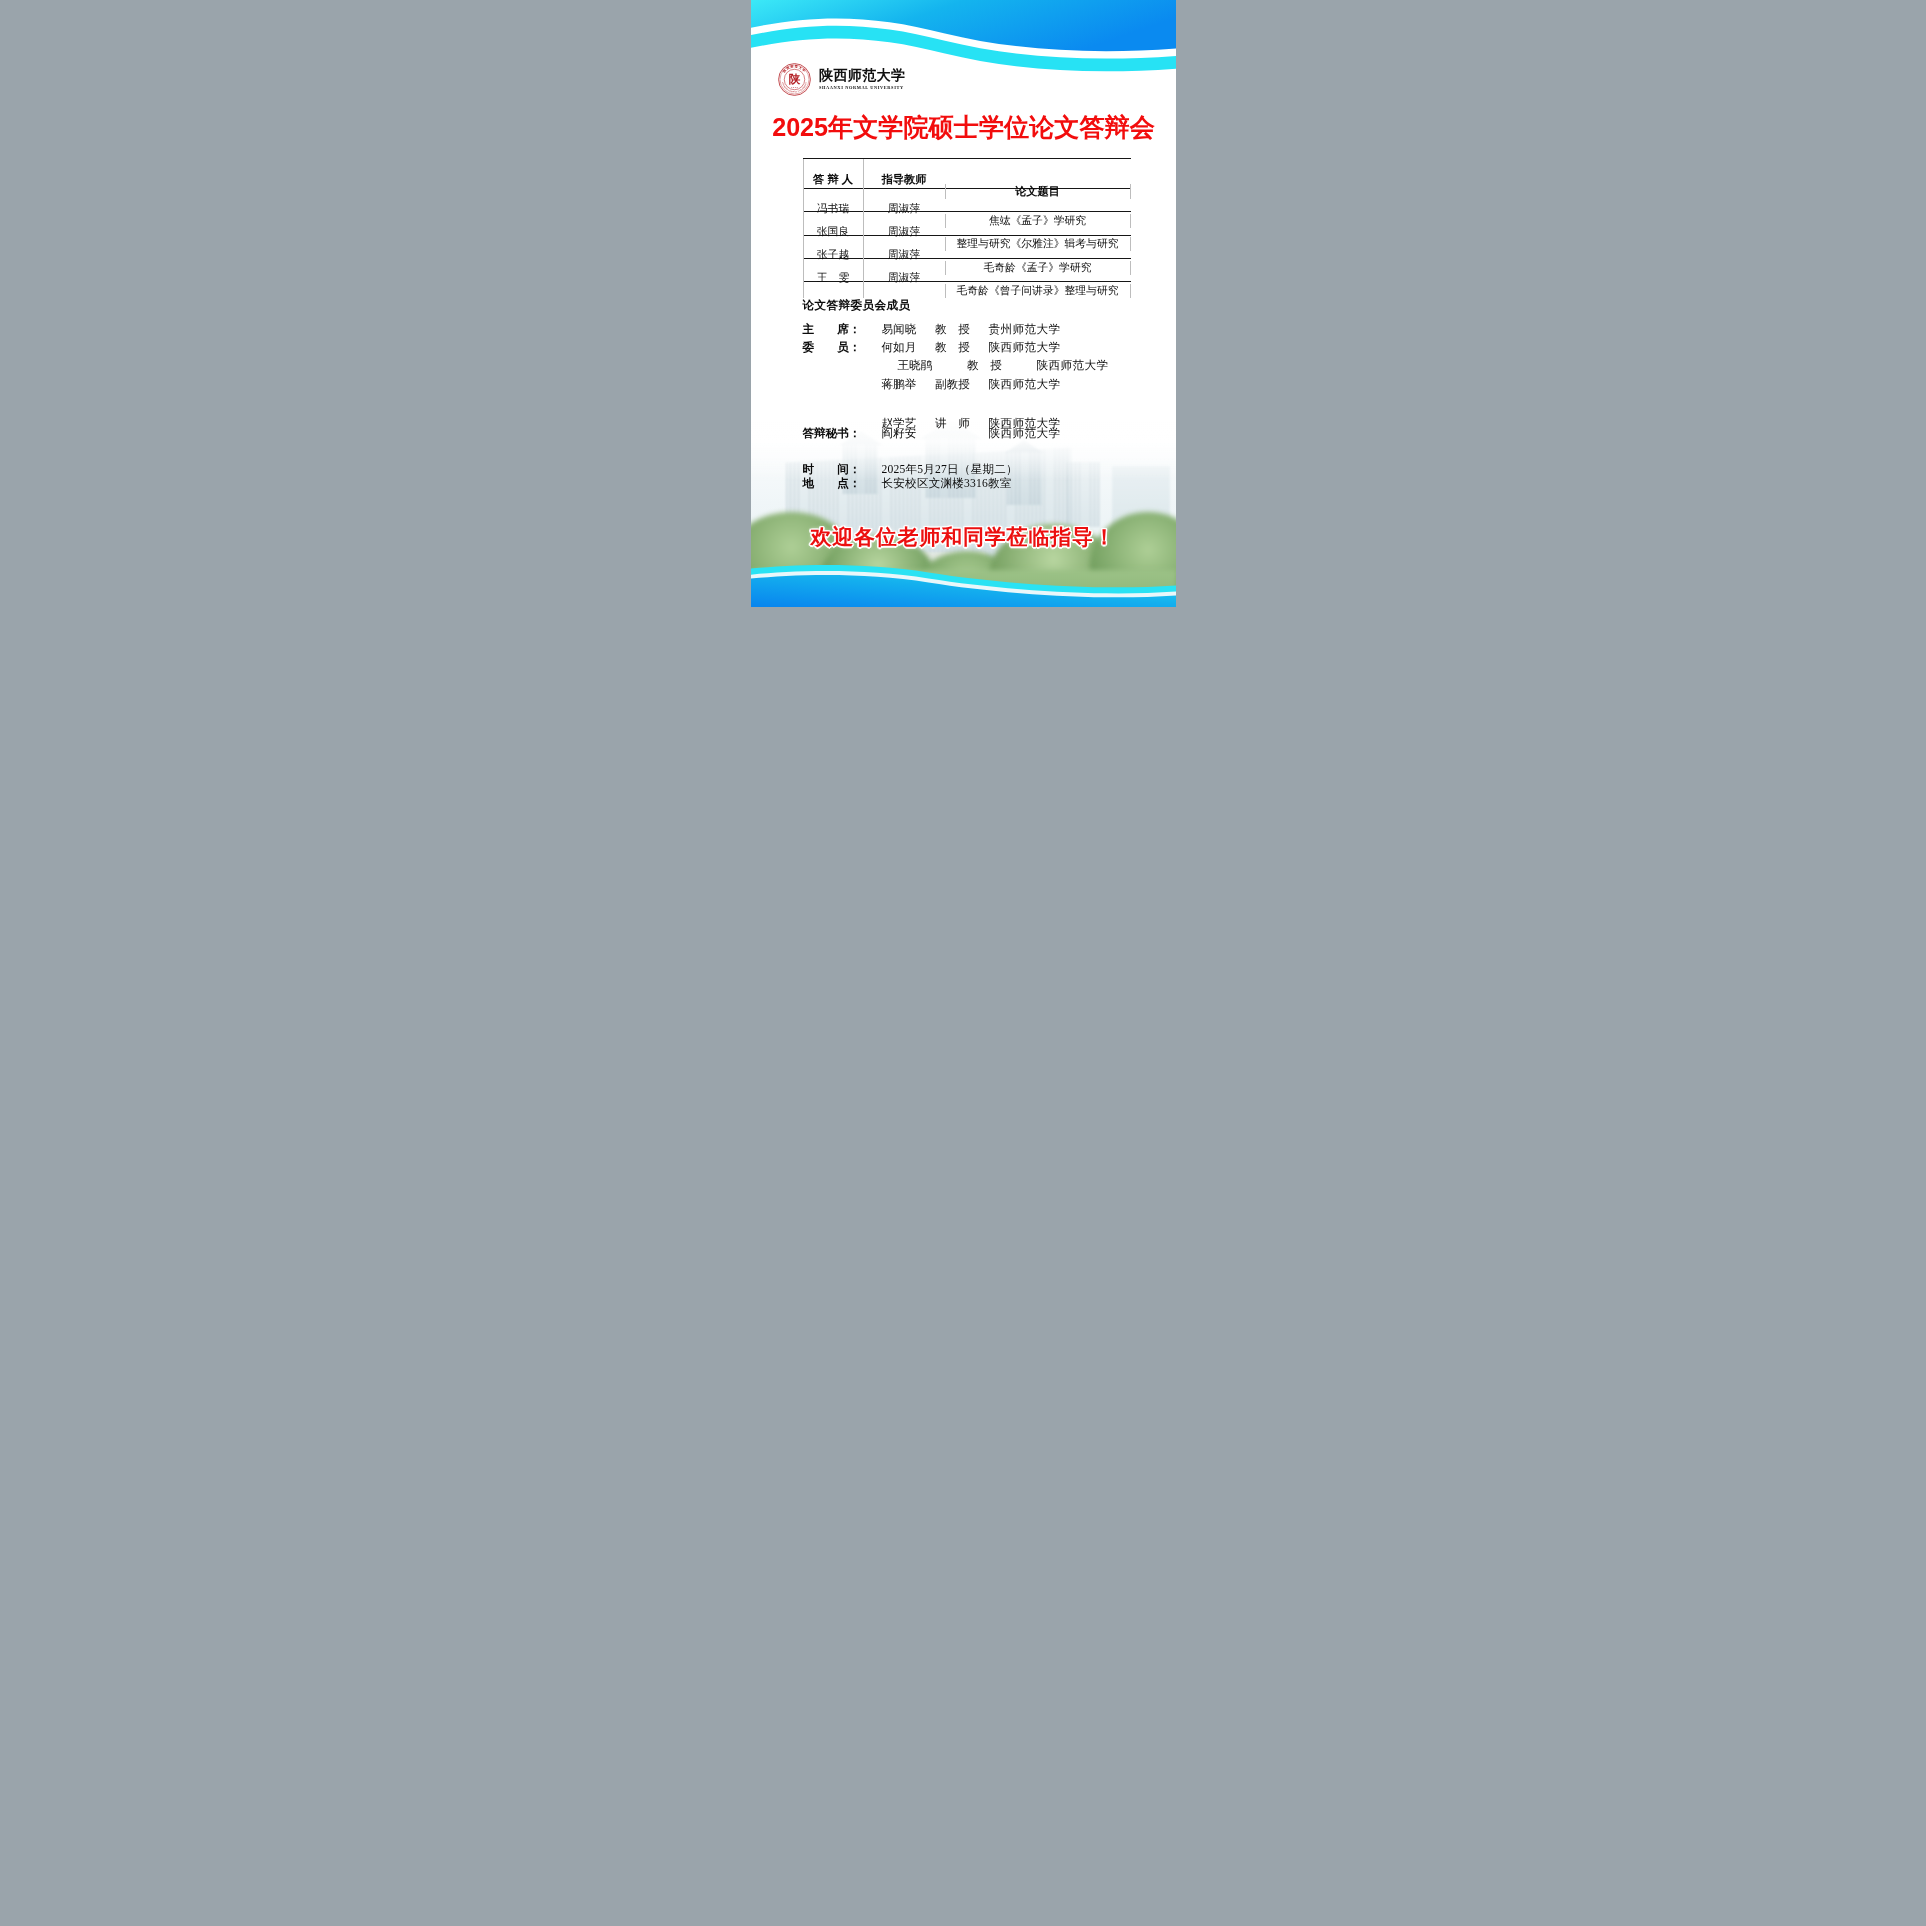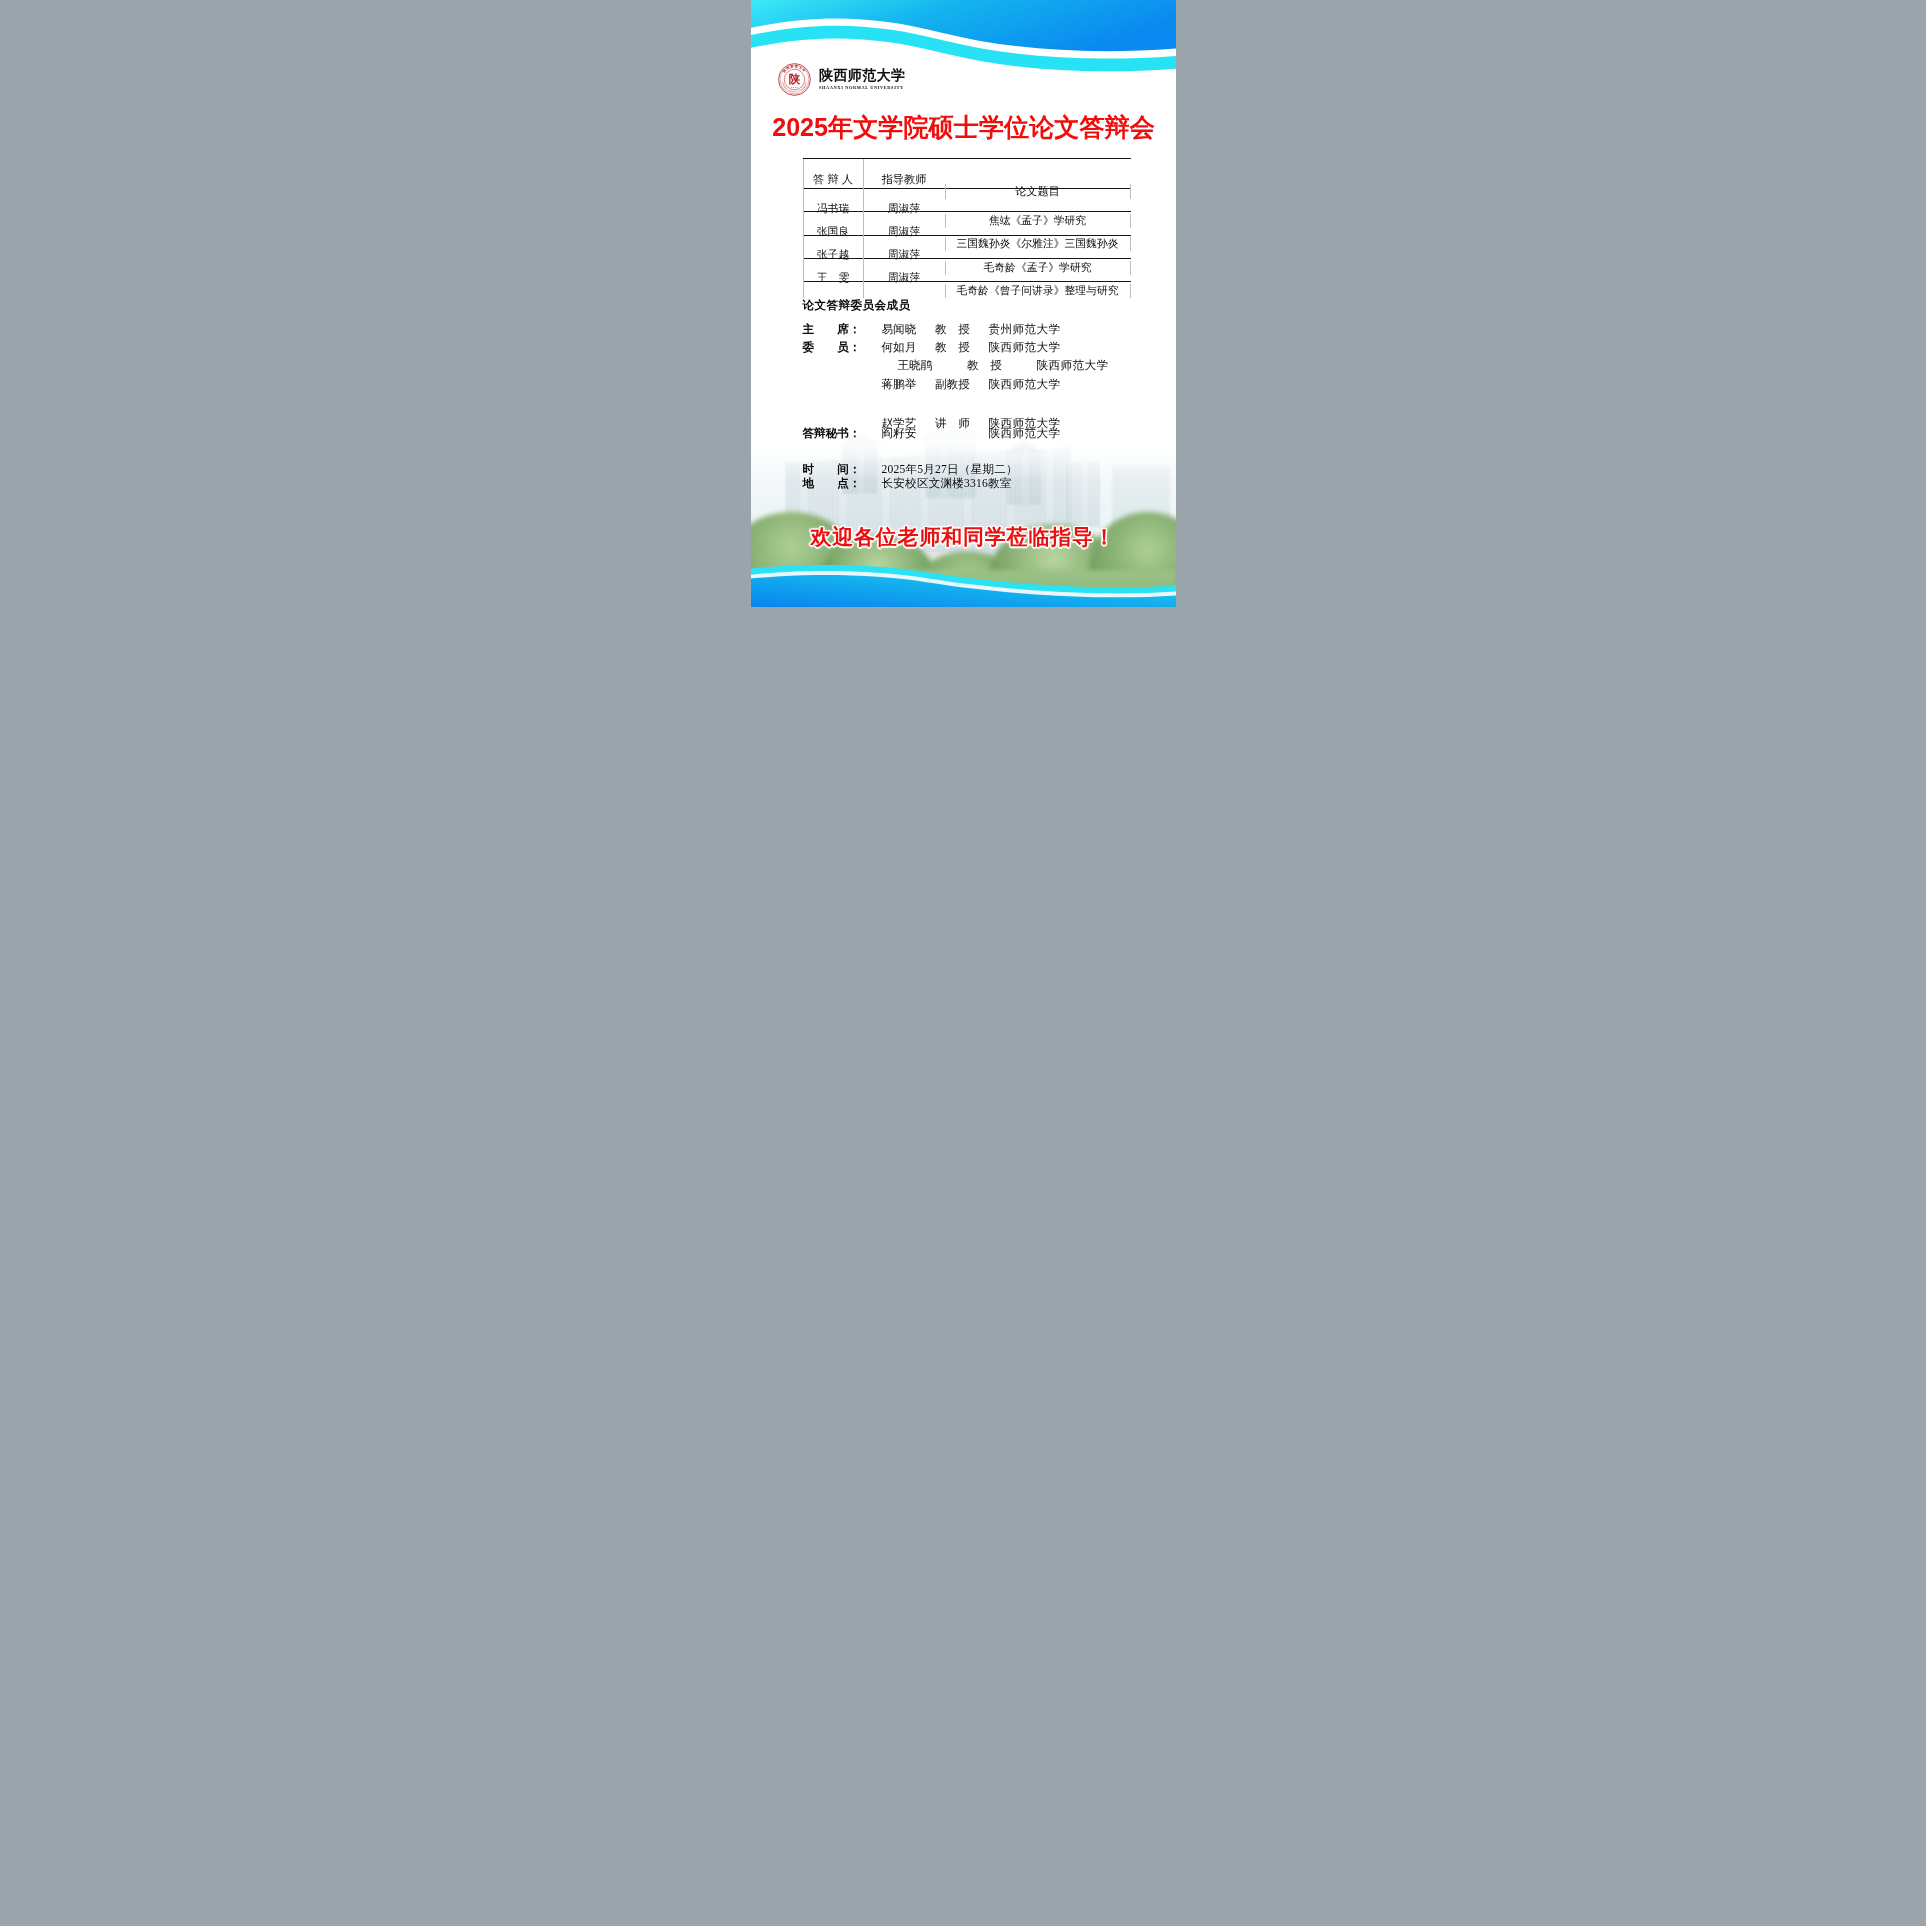--- a/index.html
+++ b/index.html
@@ -41,21 +41,21 @@
   }
   .trow{display:grid; grid-template-columns:60px 82px 186px; border-bottom:0.8px solid #161616;}
   .tcell{
     display:flex; align-items:center; justify-content:center;
     border-left:0.4px solid #bdbdbd; font-size:10.8px; color:#0c0c0c;
     font-family:"Liberation Serif", serif; text-align:center;
   }
   .tcell:last-child{border-right:0.4px solid #bdbdbd;margin-top:25px;}
   .trow.head{height:29px;}
   .trow.data{height:22.3px;}
-  .trow.head .tcell{font-family:"Liberation Sans", sans-serif; font-weight:normal; font-size:11.2px;}
+  .trow.head .tcell{font-family:"Liberation Sans", sans-serif; font-weight:bold; font-size:11.2px;}
 
   
   .sec-heading{
     position:absolute; left:52px; top:298px; font-size:11.6px; font-weight:bold;
     color:#0c0c0c; z-index:10; letter-spacing:0.4px;
   }
   .cline{position:absolute; left:52px; display:flex; align-items:baseline; z-index:10; line-height:13px;}
   .cline .lbl{width:62px; font-size:11.6px; font-weight:bold; color:#0c0c0c; flex:0 0 auto;}
   .cline .nm {margin-left:17px; width:35px;  font-size:11.6px; color:#0c0c0c; font-family:"Liberation Serif", serif; flex:0 0 auto;}
   .cline .ttl{margin-left:18.5px; width:35px;  font-size:11.6px; color:#0c0c0c; font-family:"Liberation Serif", serif; flex:0 0 auto;}
@@ -137,21 +137,21 @@
       <div class="tcell">论文题目</div>
     </div>
     <div class="trow data">
       <div class="tcell">冯书瑞</div>
       <div class="tcell">周淑萍</div>
       <div class="tcell">焦竑《孟子》学研究</div>
     </div>
     <div class="trow data">
       <div class="tcell">张国良</div>
       <div class="tcell">周淑萍</div>
-      <div class="tcell">三国魏孙炎《尔雅注》三国魏孙炎</div>
+      <div class="tcell">整理与研究《尔雅注》辑考与研究</div>
     </div>
     <div class="trow data">
       <div class="tcell">张子越</div>
       <div class="tcell">周淑萍</div>
       <div class="tcell">毛奇龄《孟子》学研究</div>
     </div>
     <div class="trow data">
       <div class="tcell">王　雯</div>
       <div class="tcell">周淑萍</div>
       <div class="tcell">毛奇龄《曾子问讲录》整理与研究</div>

